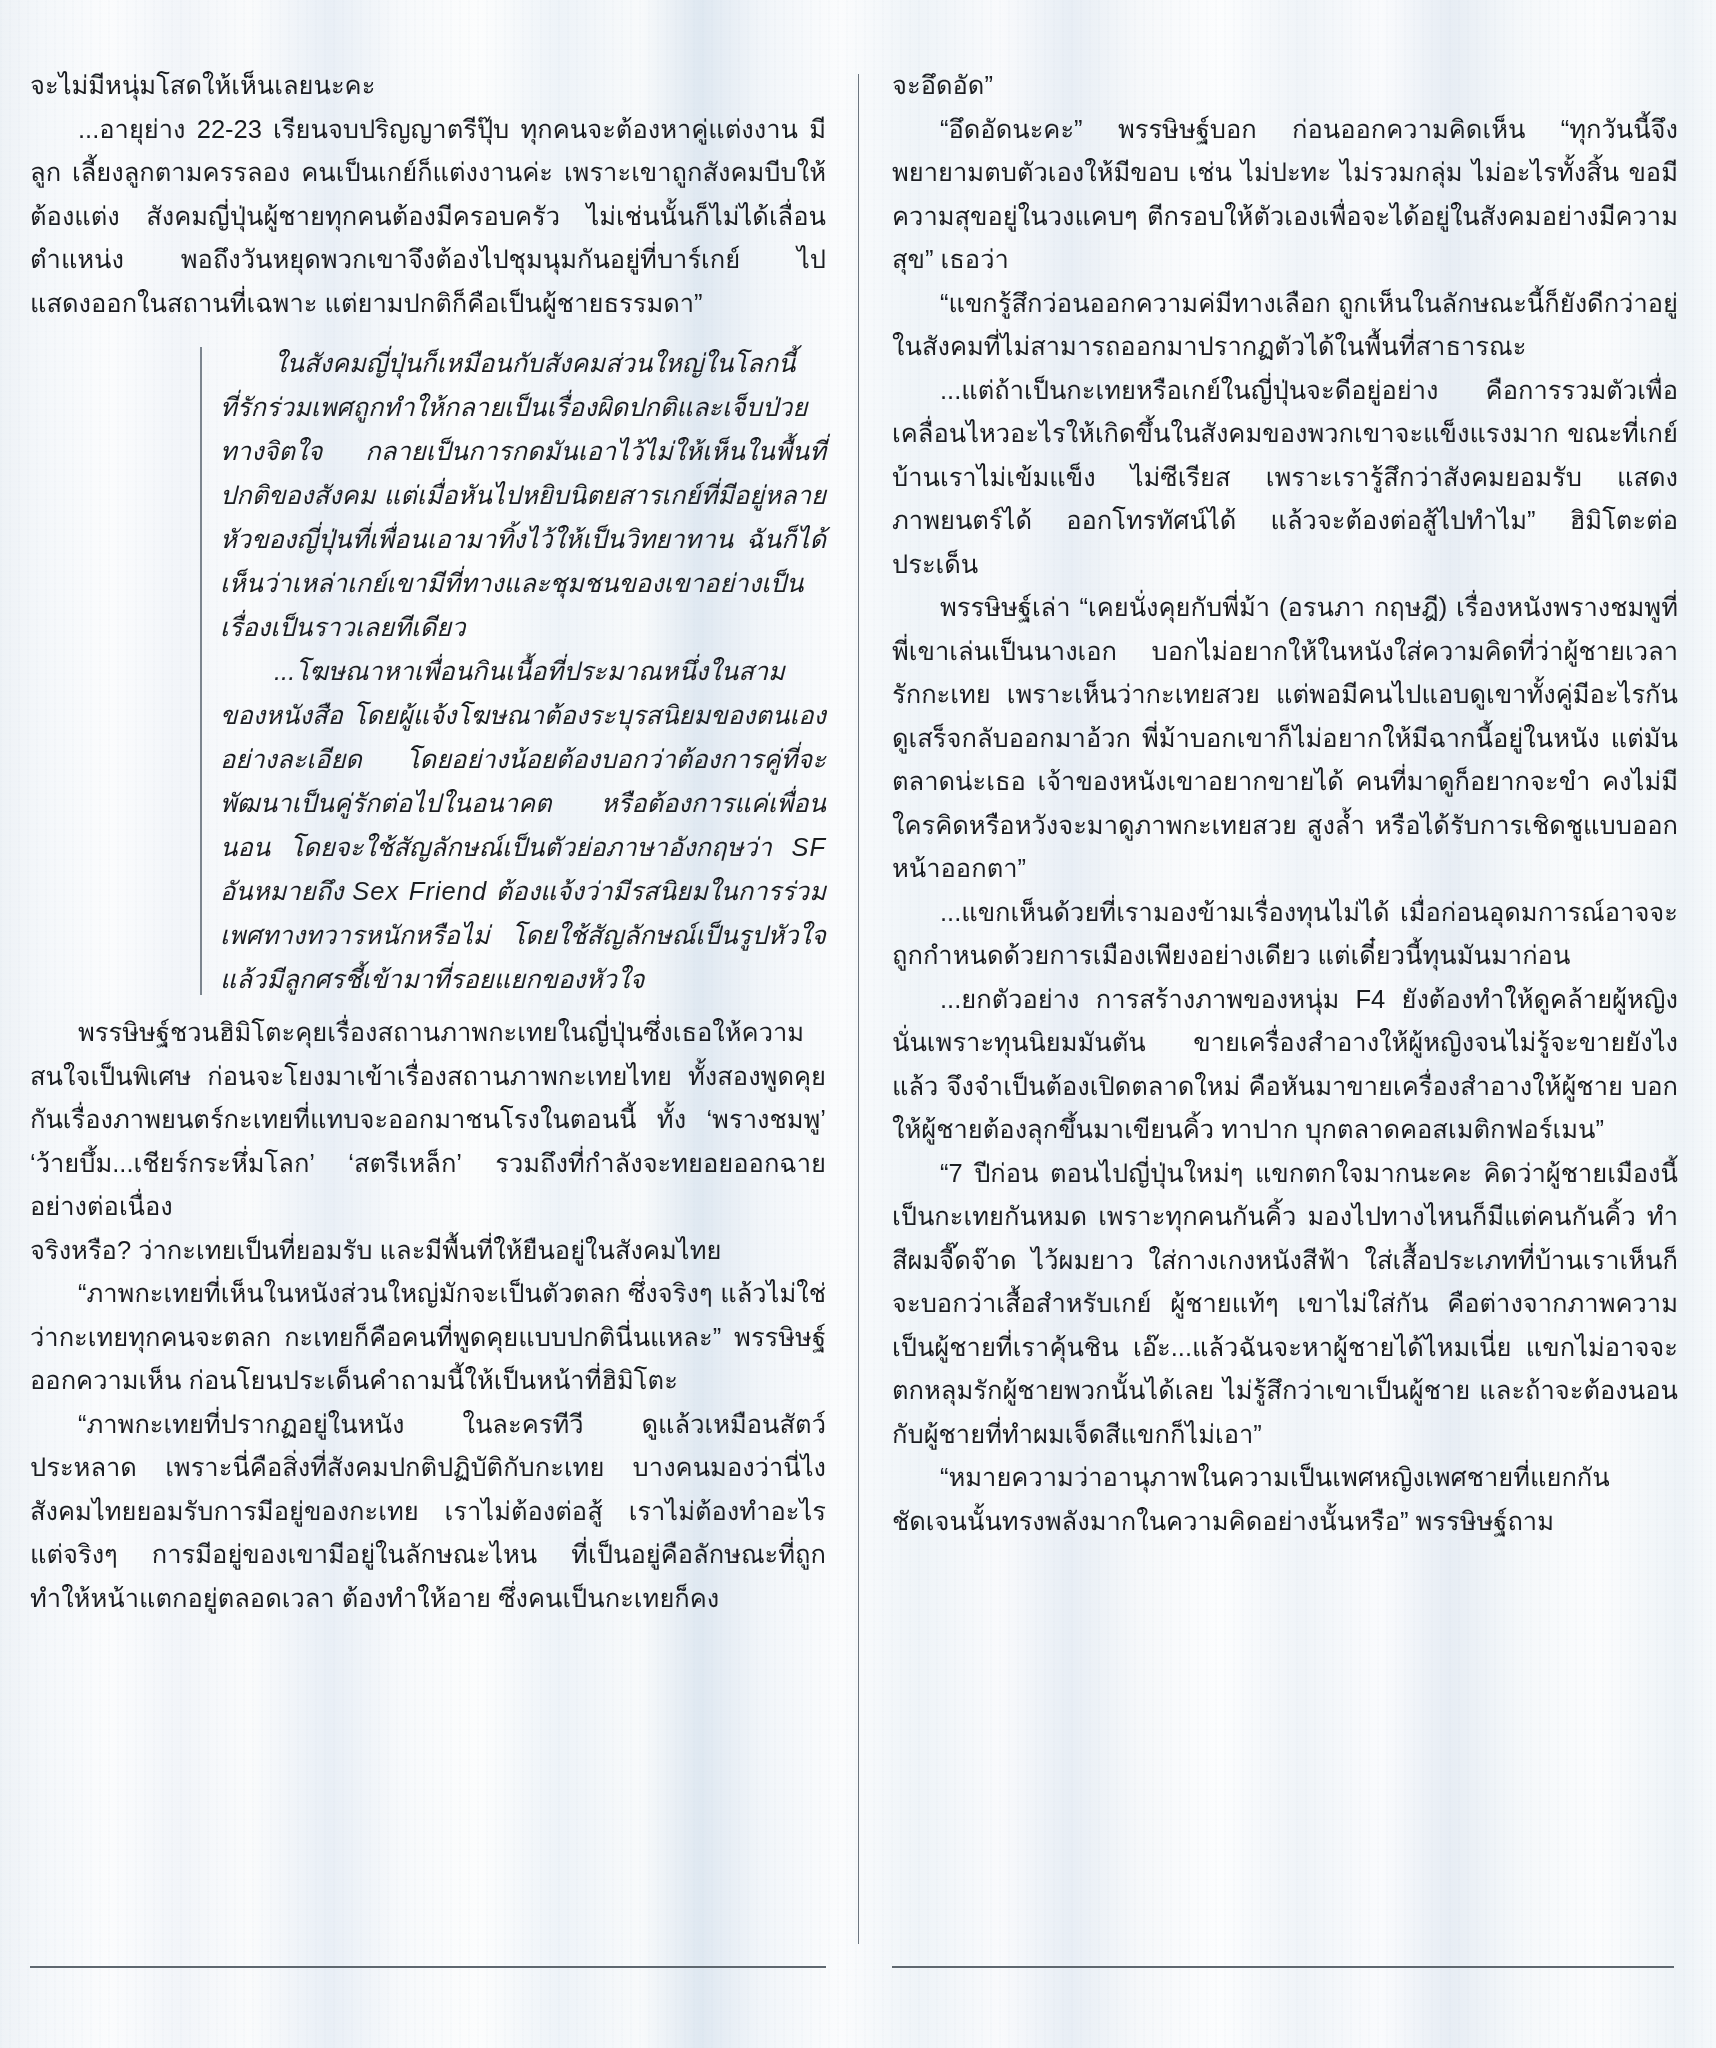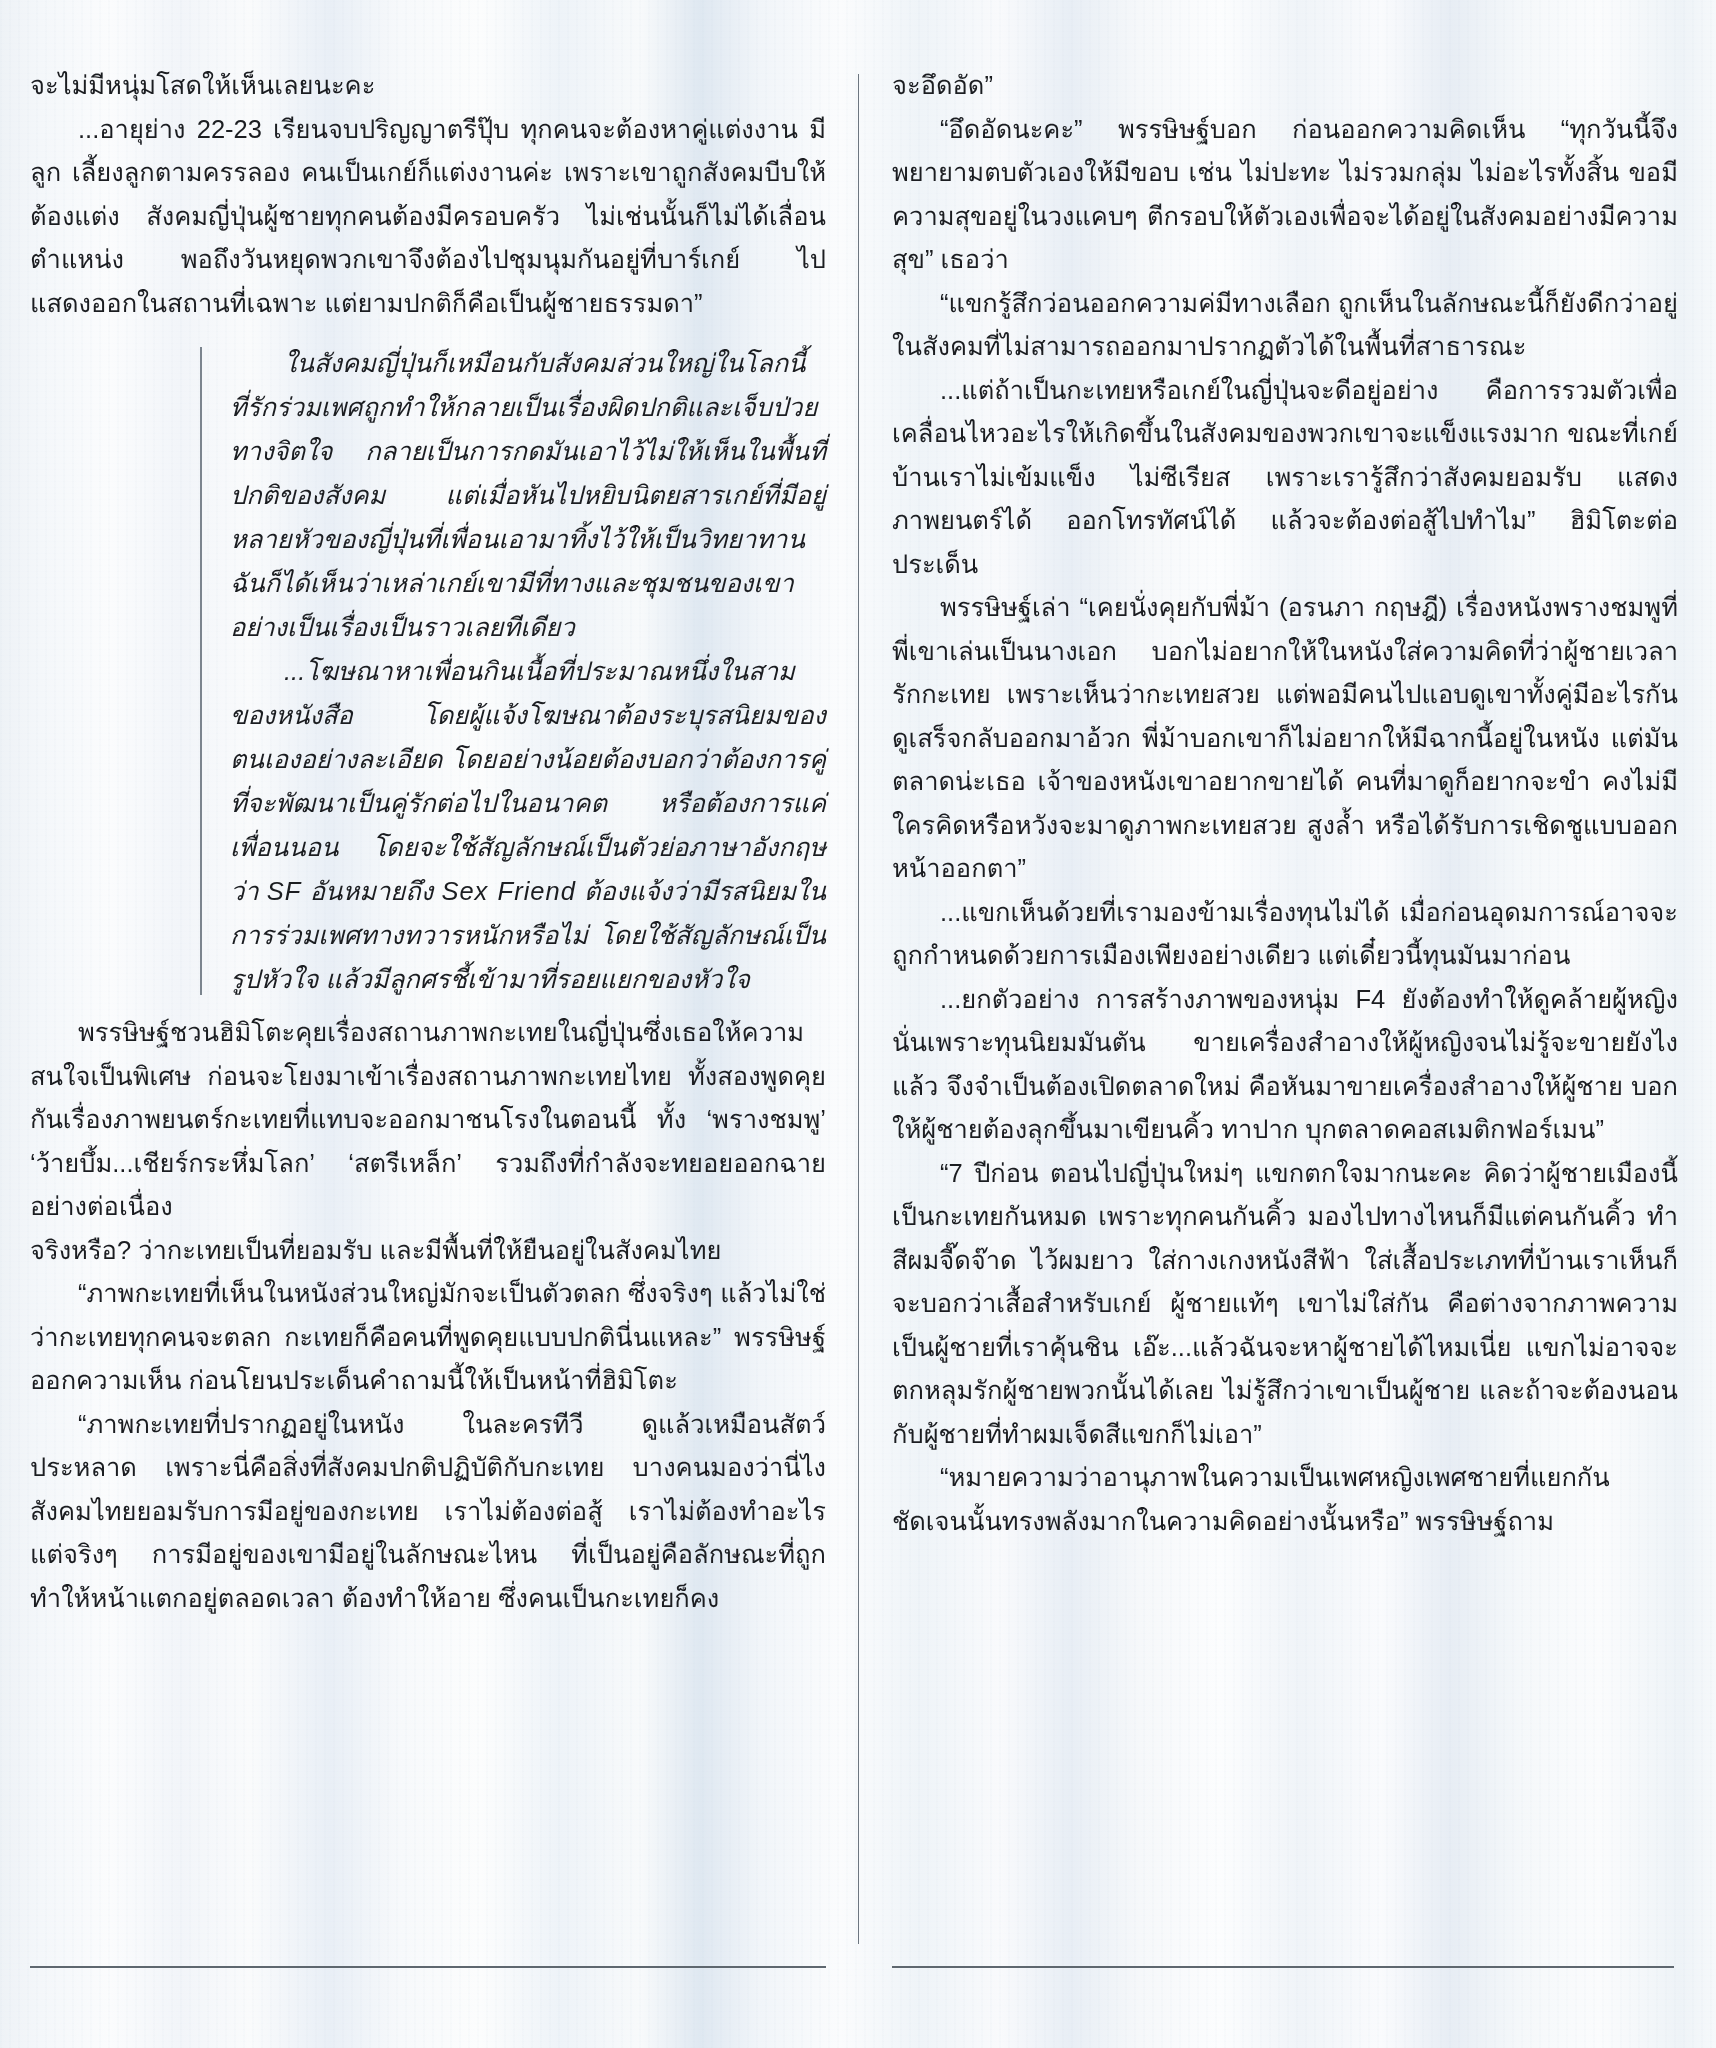--- a/index.html
+++ b/index.html
@@ -111,21 +111,21 @@
   }
 
   p.body.noindent {
     text-indent: 0;
   }
 
   
   .excerpt {
     position: relative;
     margin: 16px 0 10px 0;
-    padding-left: 30px;
+    padding-left: 20px;
     margin-left: 170px;
   }
 
   .excerpt-rule {
     position: absolute;
     left: 0;
     top: 6px;
     bottom: 6px;
     width: 2px;
     background: #7b848e;

